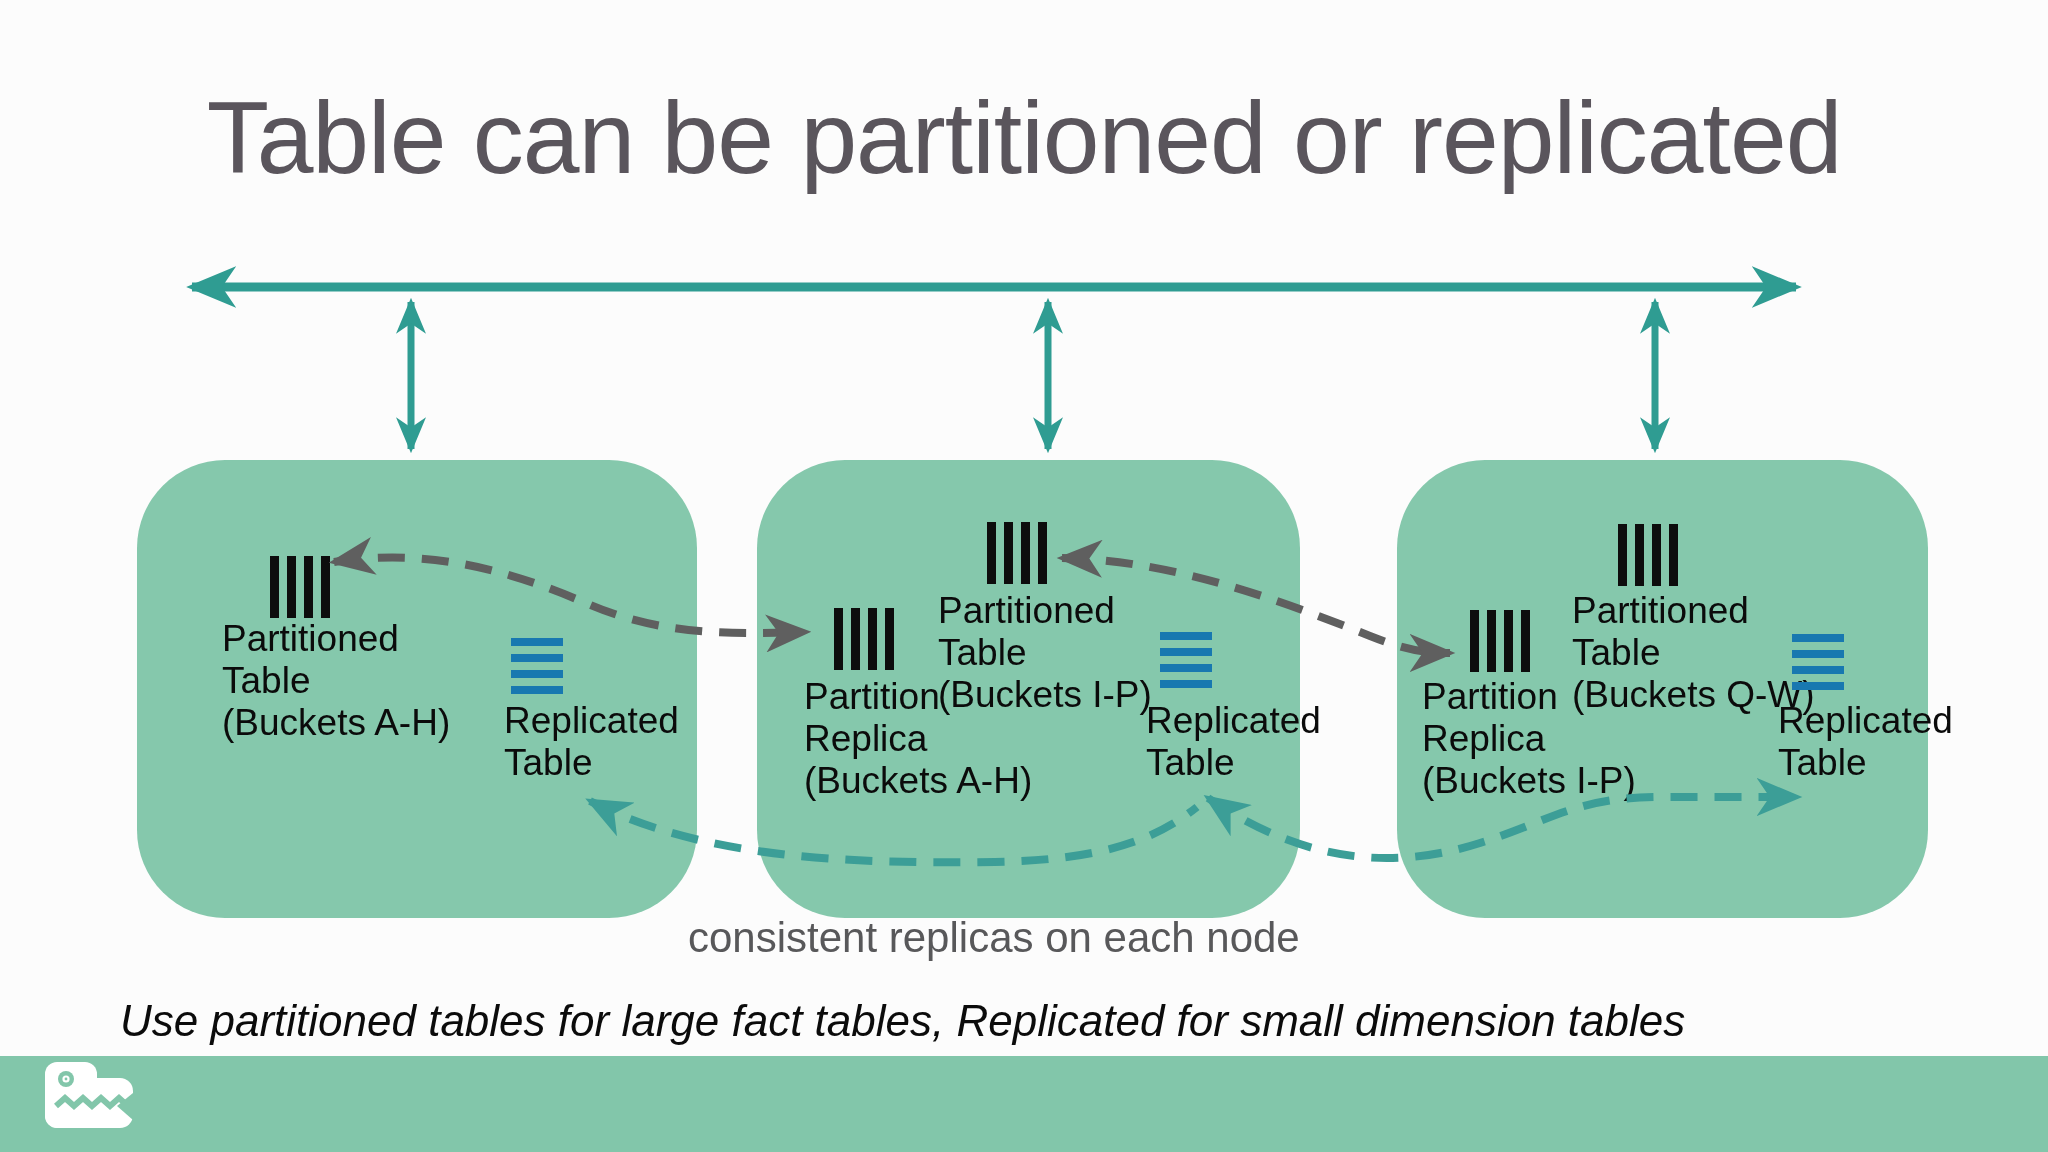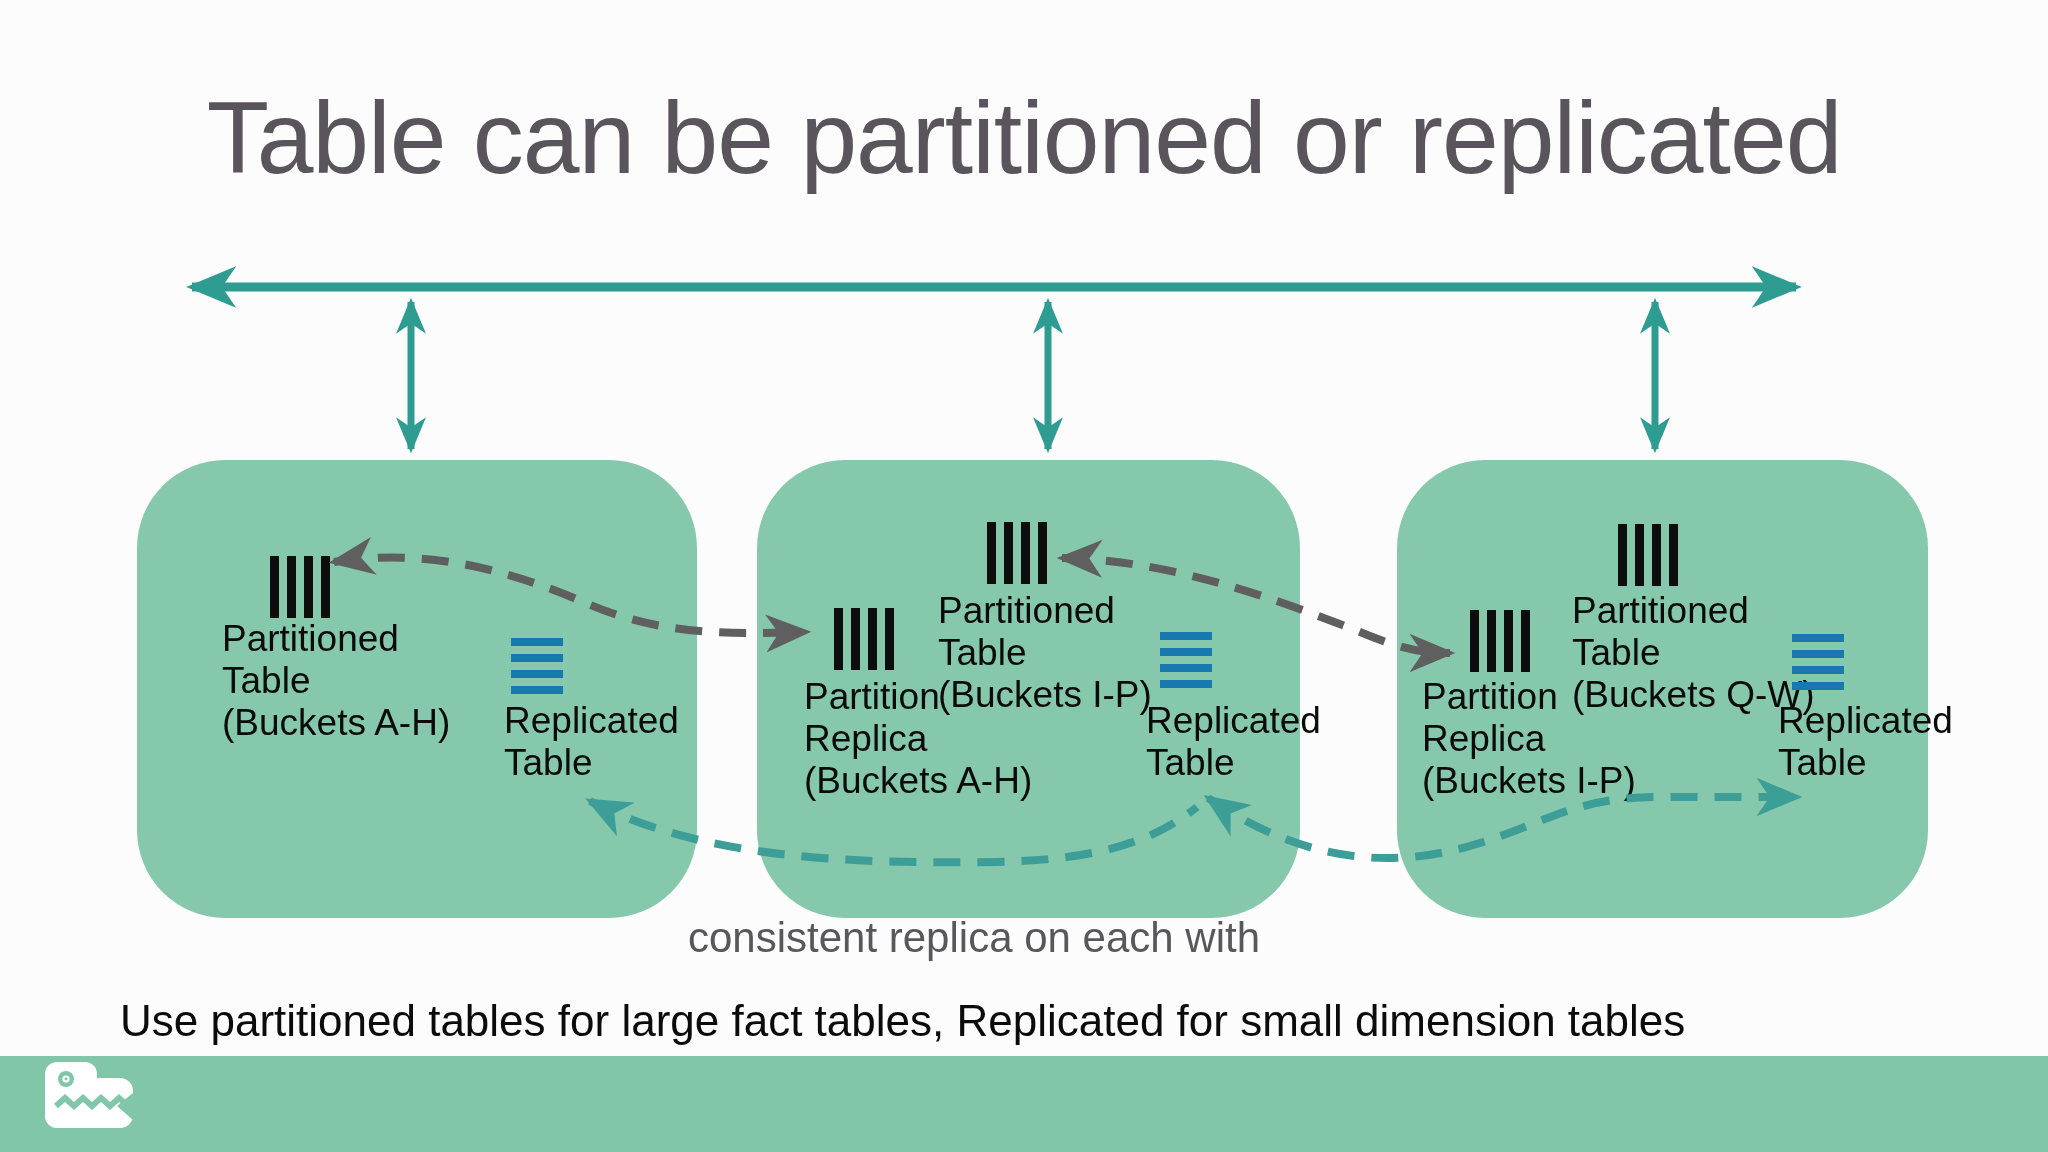--- a/index.html
+++ b/index.html
@@ -11,21 +11,21 @@
   .title{
     position:absolute;top:82px;left:0;width:100%;text-align:center;
     font-size:102px;line-height:1.1;color:var(--title-gray,#5a555c);
     letter-spacing:-1px;z-index:4;white-space:nowrap;
   }
   .caption{position:absolute;font-size:42px;color:var(--caption-gray,#58585a);z-index:4;white-space:nowrap;}
   .cap-top{left:460px;top:400px;}
   .cap-bottom{left:688px;top:914px;}
   .statement{
     position:absolute;left:120px;top:996px;font-size:44px;color:var(--text-black,#0b0b0b);
-    z-index:4;white-space:nowrap;
+    z-index:4;white-space:nowrap;font-style:italic;
   }
   .node-box{
     position:absolute;top:460px;height:458px;background:var(--box-green,#85c8ac);
     border-radius:88px;z-index:1;
   }
   #node1{left:137px;width:560px;}
   #node2{left:757px;width:543px;}
   #node3{left:1397px;width:531px;}
   .bars-icon{
     position:absolute;width:60px;height:62px;z-index:2;
@@ -137,21 +137,21 @@
       <span>Replica</span>
       <span>(Buckets I-P)</span>
     </div>
     <div class="stripes-icon" style="left:395px;top:174px"></div>
     <div class="tlabel" style="left:381px;top:240px">
       <span>Replicated</span>
       <span>Table</span>
     </div>
   </div>
 
-  <div class="caption cap-bottom">consistent replica on each with</div>
+  <div class="caption cap-bottom">consistent replicas on each node</div>
 
   <div class="statement">Use partitioned tables for large fact tables, Replicated for small dimension tables</div>
 
   <div class="footer-bar">
     <svg class="logo" width="96" height="72" viewBox="0 0 96 72">
 
       <rect x="5" y="2" width="52" height="66" rx="12" fill="#ffffff"></rect>
 
       <rect x="5" y="18" width="88" height="50" rx="13" fill="#ffffff"></rect>
 

